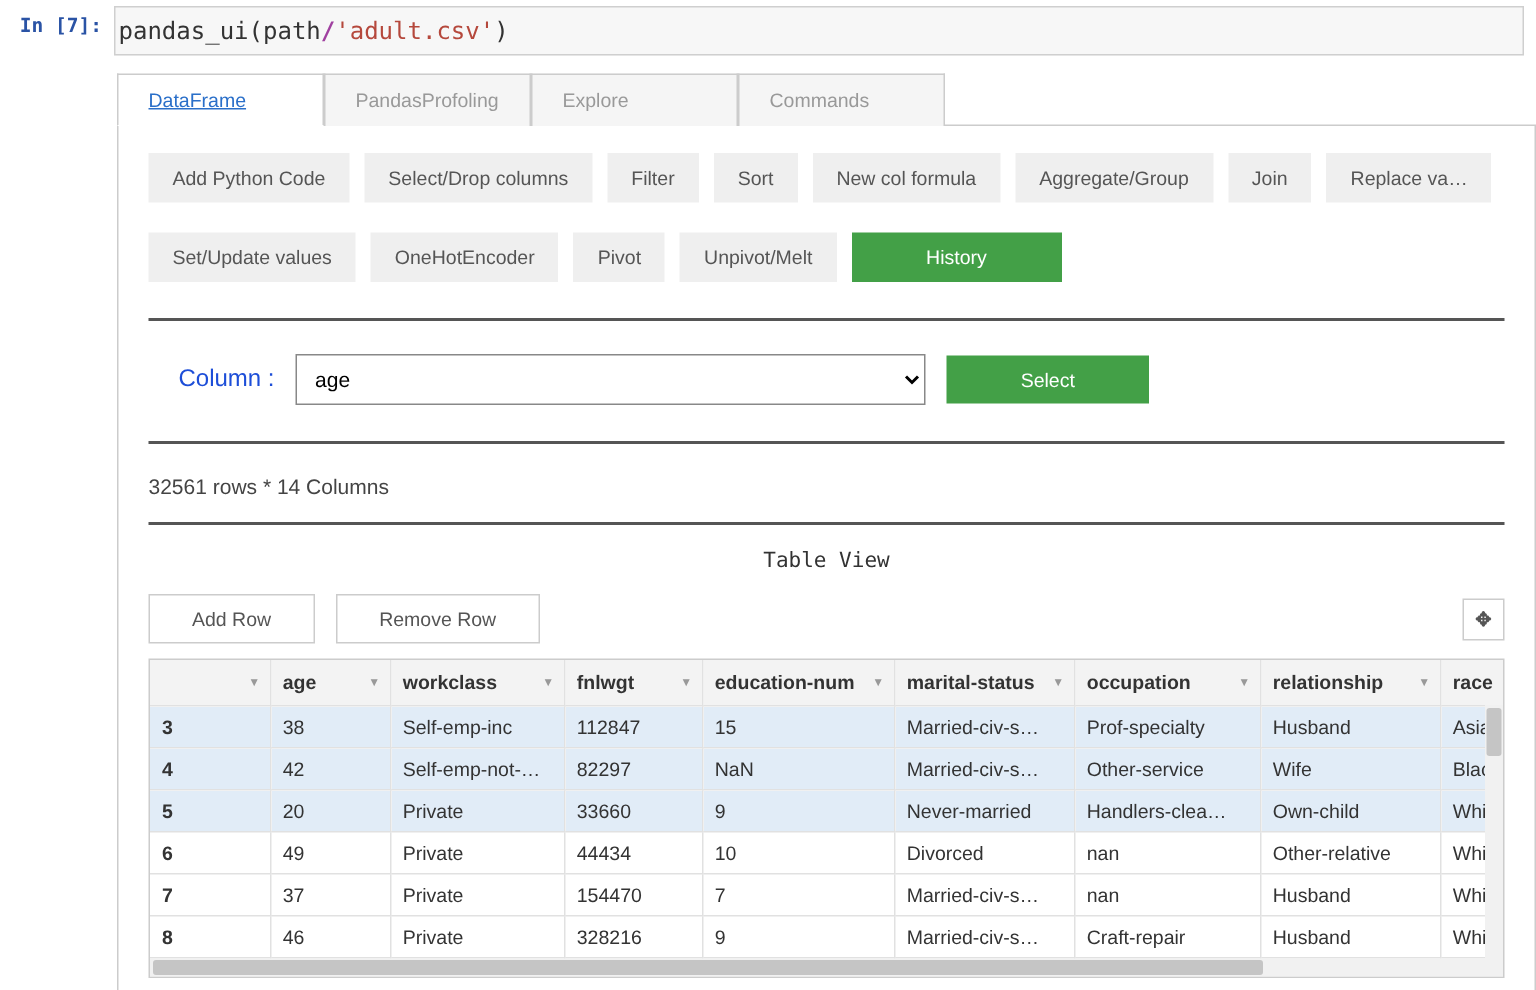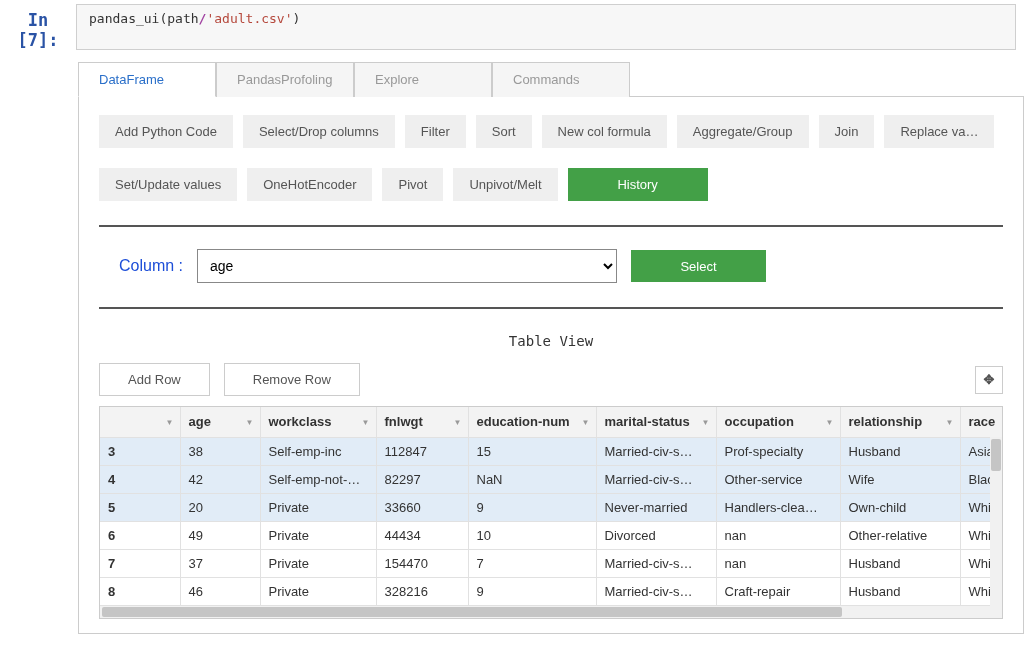--- a/index.html
+++ b/index.html
@@ -14,32 +14,32 @@
   }
   .cell {
     display: flex;
     padding: 4px 8px;
   }
   .prompt {
     font-family: "DejaVu Sans Mono", Menlo, Consolas, monospace;
     color: #2a53a5;
     font-weight: bold;
     width: 68px;
-    text-align: center;
+    text-align: right;
     padding: 6px 8px 0 0;
     flex-shrink: 0;
-    font-size: 17px;
+    font-size: 13px;
   }
   .code-line {
     flex: 1;
     font-family: "DejaVu Sans Mono", Menlo, Consolas, monospace;
     background: #f7f7f7;
     border: 1px solid #cfcfcf;
-    padding: 6px 12px;
-    font-size: 13px;
+    padding: 6px 2px;
+    font-size: 16px;
   }
   .code-line .fn { color: #333; }
   .code-line .arg { color: #333; }
   .code-line .str { color: #b5483c; }
   .code-line .slash { color: #a040a0; font-weight: bold; }
   .output-area {
     margin-left: 78px;
     margin-top: 8px;
   }
   .tabs {
@@ -55,20 +55,21 @@
     background: #f5f5f5;
     color: #999;
     cursor: pointer;
     margin-bottom: -1px;
     font-size: 13px;
   }
   .tab.active {
     background: #fff;
     color: #2a6fc9;
     border-bottom: 1px solid #fff;
+    text-decoration: underline;
   }
   .panel {
     border: 1px solid #ccc;
     border-top: none;
     padding: 18px 20px 14px 20px;
   }
   .toolbar {
     display: flex;
     flex-wrap: wrap;
     gap: 10px;
@@ -255,20 +256,21 @@
       </div>
 
     <div class="col-select-row">
       <span class="col-label">Column :</span>
       <select class="col-select">
         <option>age</option>
       </select>
       <button class="select-btn">Select</button>
     </div>
 
+    <div class="summary">32561 rows * 14 Columns</div>
 
     <div class="table-view-title">Table View</div>
 
     <div class="row-actions">
       <div class="row-actions-left">
         <button class="row-btn">Add Row</button>
         <button class="row-btn">Remove Row</button>
       </div>
       <div class="expand-btn">✥</div>
     </div>

